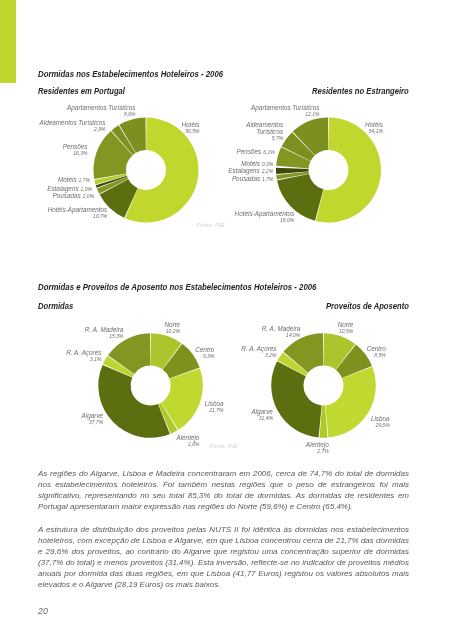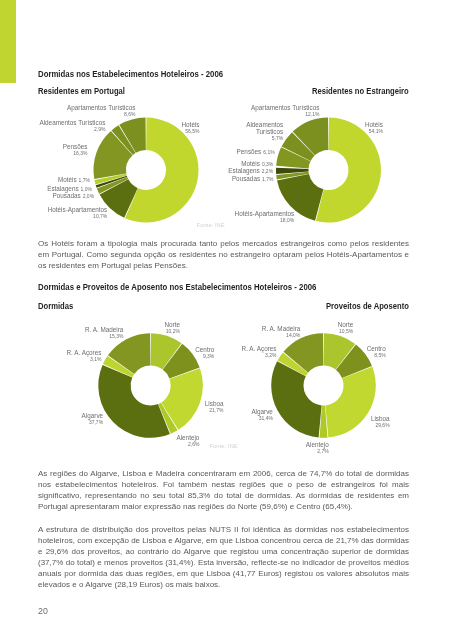--- a/index.html
+++ b/index.html
@@ -1,39 +1,38 @@
 <!DOCTYPE html>
 <html><head>
 <meta charset="utf-8">
 <style>
   html,body{margin:0;padding:0;}
   body{width:457px;height:640px;background:#ffffff;
        font-family:"Liberation Sans",sans-serif;color:#3b3b3b;overflow:hidden;}
-  #page{position:relative;width:457px;height:632px;background:#fff;}
+  #page{position:relative;width:457px;height:632px;background:#fff;font-style:italic;}
   .greenbar{position:absolute;left:0;top:0;width:16px;height:83px;background:#C0D530;}
   .sect-title{position:absolute;font-size:8.3px;font-weight:bold;color:#231f20;white-space:nowrap;transform:scaleX(0.94);transform-origin:left top;}
   .sub-title{position:absolute;font-size:8.3px;font-weight:bold;color:#231f20;white-space:nowrap;transform:scaleX(0.92);transform-origin:left top;}
   .para{position:absolute;font-size:8px;line-height:11.1px;color:#59595b;text-align:justify;}
   .pagenum{position:absolute;font-size:8.8px;color:#6d6e71;}
   .lbl{position:absolute;font-size:6.35px;color:#6d6e71;white-space:nowrap;line-height:7.1px;}
   .lbl .pc{font-size:5.0px;display:block;line-height:6.0px;}
   .lbl.inl .pc{display:inline;margin-left:2px;}
   .fonte{position:absolute;font-size:5.9px;color:#d2d2d2;white-space:nowrap;}
 </style>
 </head>
 <body>
 
 <div id="page">
   <div class="greenbar"></div>
 
   <div class="sect-title" style="left:38px;top:69px">Dormidas nos Estabelecimentos Hoteleiros - 2006</div>
   <div class="sub-title" style="left:38px;top:86px">Residentes em Portugal</div>
   <div class="sub-title" style="left:312px;top:86px">Residentes no Estrangeiro</div>
 
-  <div class="para" style="left:38px;top:238px;width:371px">Os Hotéis foram a tipologia mais procurada tanto pelos mercados estrangeiros como pelos residentes em Portugal. Como segunda opção os residentes no estrangeiro optaram pelos Hotéis-Apartamentos e os residentes em Portugal pelas Pensões.</div>
 
   <div class="sect-title" style="left:38px;top:282px">Dormidas e Proveitos de Aposento nos Estabelecimentos Hoteleiros - 2006</div>
   <div class="sub-title" style="left:38px;top:301px">Dormidas</div>
   <div class="sub-title" style="left:326px;top:301px">Proveitos de Aposento</div>
 
   <div class="para" style="left:38px;top:468px;width:371px">As regiões do Algarve, Lisboa e Madeira concentraram em 2006, cerca de 74,7% do total de dormidas nos estabelecimentos hoteleiros. Foi também nestas regiões que o peso de estrangeiros foi mais significativo, representando no seu total 85,3% do total de dormidas. As dormidas de residentes em Portugal apresentaram maior expressão nas regiões do Norte (59,6%) e Centro (65,4%).</div>
   <div class="para" style="left:38px;top:524px;width:371px">A estrutura de distribuição dos proveitos pelas NUTS II foi idêntica às dormidas nos estabelecimentos hoteleiros, com excepção de Lisboa e Algarve, em que Lisboa concentrou cerca de 21,7% das dormidas e 29,6% dos proveitos, ao contrário do Algarve que registou uma concentração superior de dormidas (37,7% do total) e menos proveitos (31,4%). Esta inversão, reflecte-se no indicador de proveitos médios anuais por dormida das duas regiões, em que Lisboa (41,77 Euros) registou os valores absolutos mais elevados e o Algarve (28,19 Euros) os mais baixos.</div>
 
   <div class="pagenum" style="left:38px;top:606px">20</div>
 

